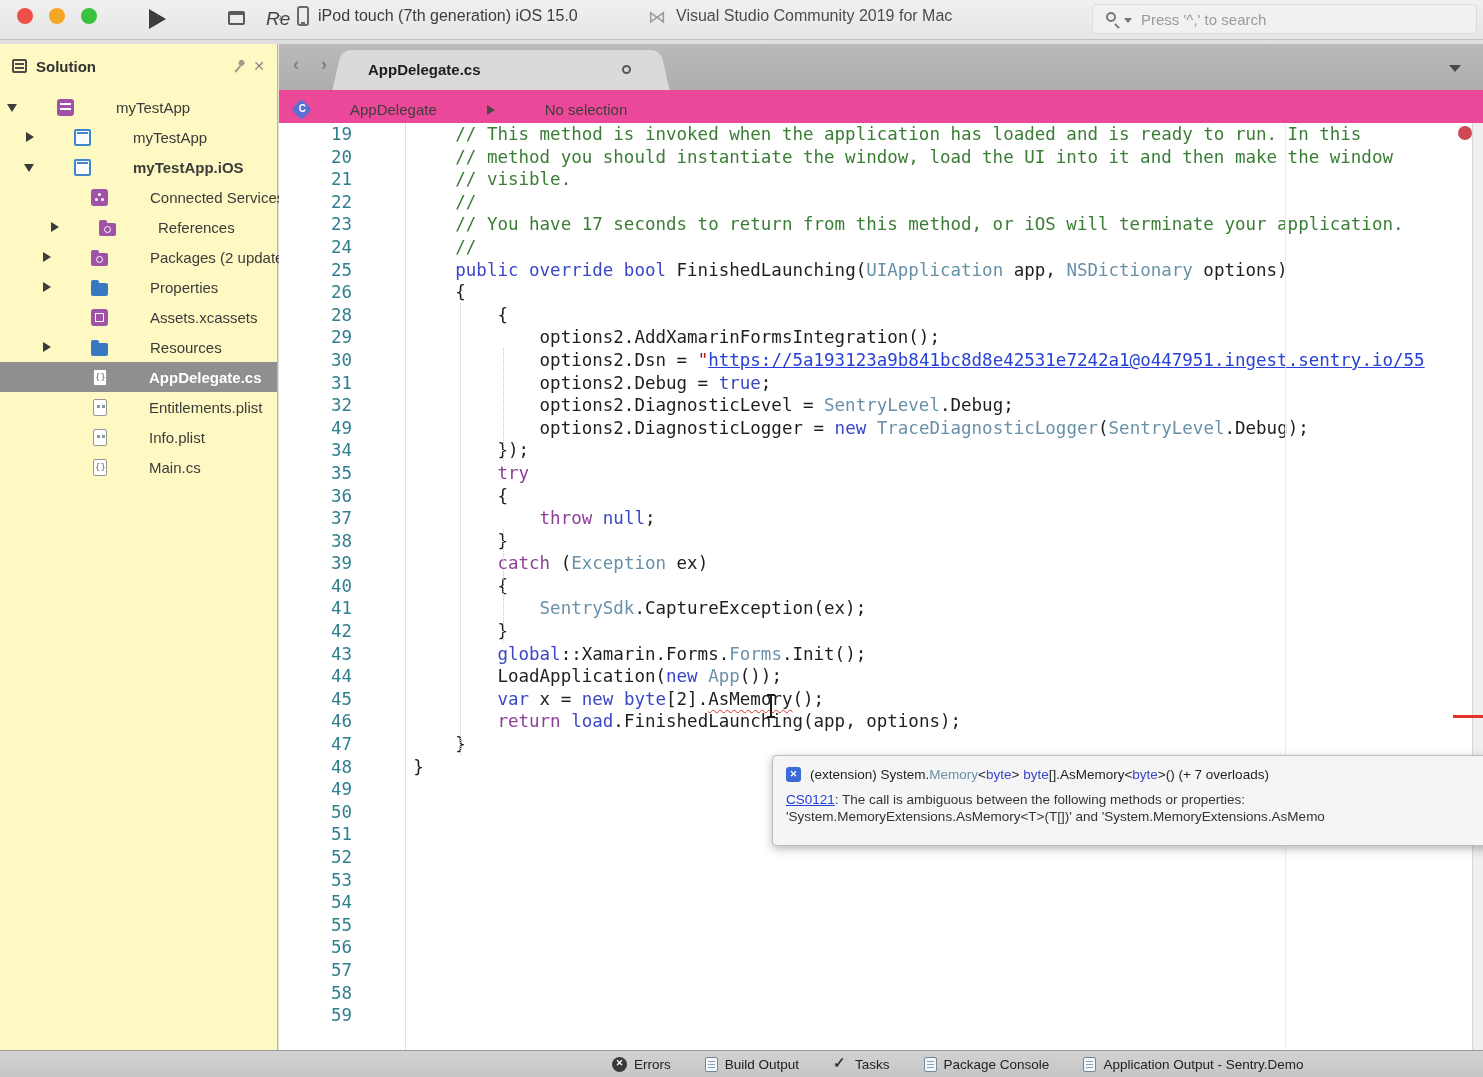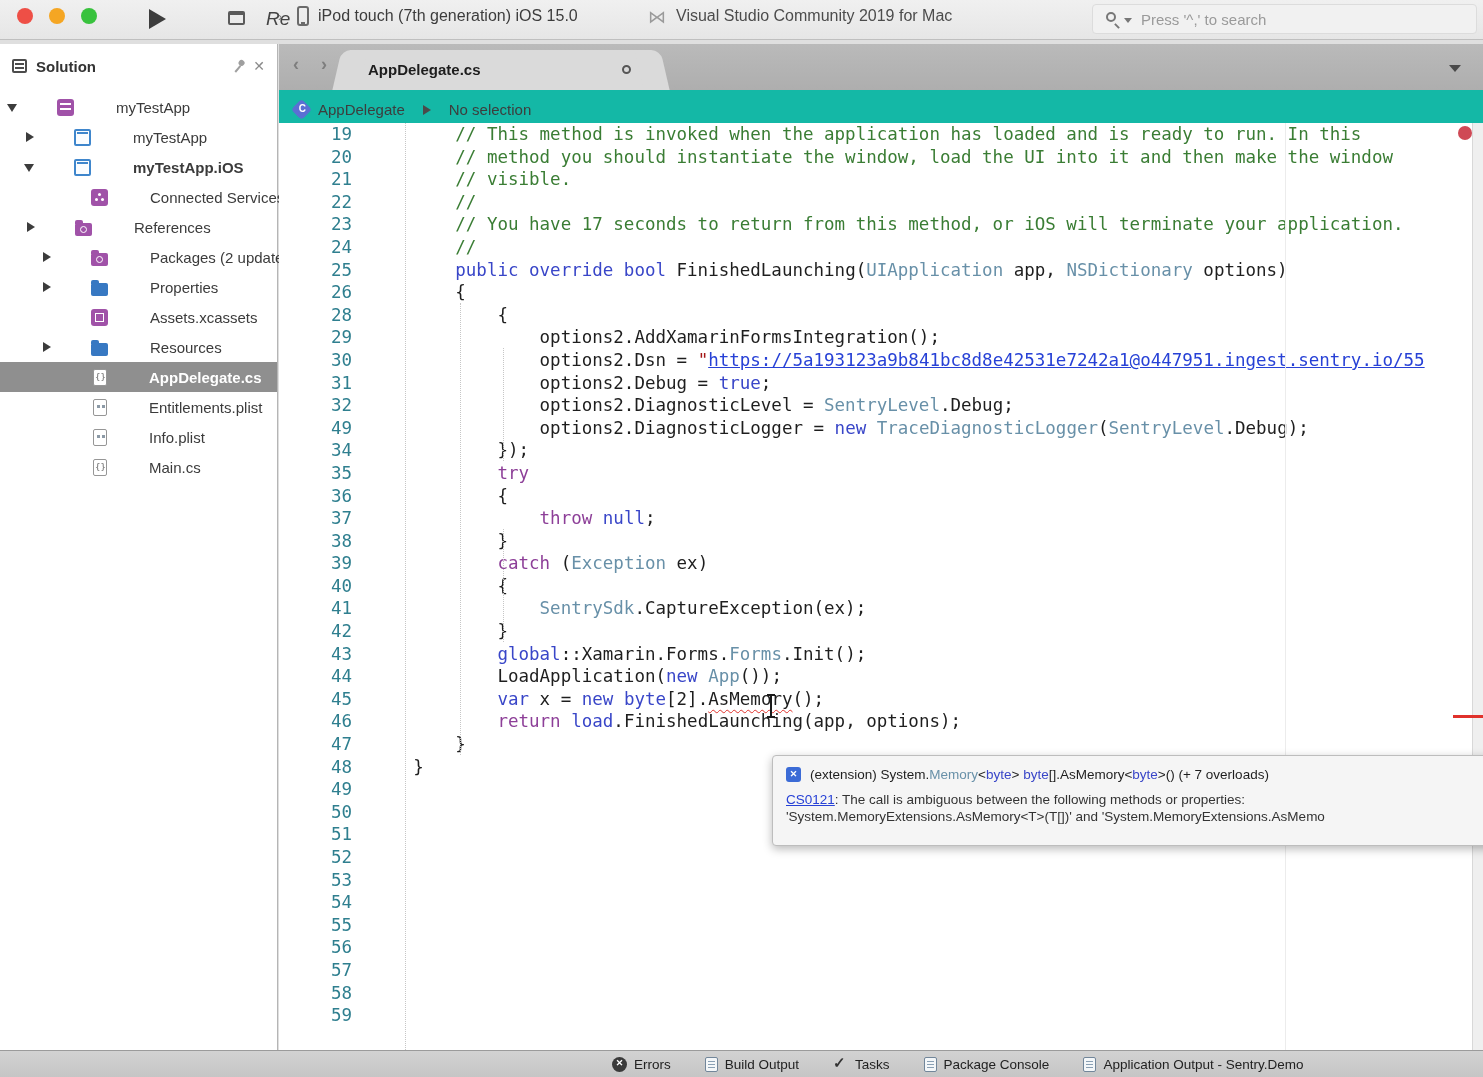--- a/index.html
+++ b/index.html
@@ -32,21 +32,21 @@
   .mag::after { content:''; position:absolute; left:8px; top:9px; width:2px; height:6px; background:#777; transform:rotate(-45deg); }
   .mag-caret { position:absolute; left:31px; top:13px; width:0; height:0;
                border-left:4px solid transparent; border-right:4px solid transparent; border-top:5px solid #777; }
   .search-ph { position:absolute; left:48px; top:6px; font-size:15px; color:#9a9a9a; }
 
   
   .main { position:absolute; left:0; top:40px; right:0; bottom:27px; background:#dfdfdf; }
 
   
   .sidebar { position:absolute; left:0; top:4px; bottom:0; width:278px;
-             background:#ffffff; border-right:1px solid #b5b5b5; }
+             background:#fef9c3; border-right:1px solid #b5b5b5; }
   .pad-header { display:flex; align-items:center; height:44px; padding:0 12px; }
   .pad-header-icon { width:15px; height:14px; border:2px solid #4c4c4c; border-radius:2px; position:relative; }
   .pad-header-icon::after { content:''; position:absolute; left:1px; right:1px; top:2px; height:2px;
                             background:#4c4c4c; box-shadow:0 4px 0 #4c4c4c; }
   .pad-title { margin-left:9px; font-size:15px; font-weight:bold; color:#333; flex:1; }
   .pin-icon { width:16px; height:16px; margin-right:6px; position:relative; transform:rotate(40deg); opacity:.65; }
   .pin-icon::before { content:''; position:absolute; left:5px; top:1px; width:6px; height:6px; border-radius:50%; background:#6d6d6d; }
   .pin-icon::after { content:''; position:absolute; left:7.5px; top:7px; width:2px; height:8px; background:#6d6d6d; }
   .pad-close { font-size:14px; color:#8a8a8a; }
 
@@ -92,22 +92,22 @@
   .nav-back { left:14px; } .nav-fwd { left:42px; }
   .tab { position:absolute; left:71px; top:6px; height:40px; width:302px; background:#dadada; border-radius:9px 9px 0 0; }
   .tab::before, .tab::after { content:''; position:absolute; bottom:0; width:26px; height:100%; background:#dadada; }
   .tab::before { left:-13px; transform:skewX(-13deg); border-radius:9px 0 0 0; }
   .tab::after  { right:-13px; transform:skewX(13deg); border-radius:0 9px 0 0; }
   .tab-title { position:absolute; left:18px; top:11px; font-size:15px; font-weight:bold; color:#1d1d1d; z-index:1; }
   .tab-dirty { position:absolute; left:272px; top:15px; width:9px; height:9px; border:2px solid #565656; border-radius:50%; z-index:1; }
   .tab-caret { position:absolute; right:22px; top:21px; width:0; height:0;
                border-left:6px solid transparent; border-right:6px solid transparent; border-top:7px solid #4a4a4a; }
 
-  .breadcrumb { position:absolute; left:0; right:0; top:46px; height:40px; background:#14b8a6;
-                border-bottom:1px solid #d6d6d6; display:flex; align-items:center; font-size:15px; color:#3d3d3d; }
+  .breadcrumb { position:absolute; left:0; right:0; top:46px; height:40px; background:#ec4899;
+                border-bottom:1px solid #d6d6d6; display:flex; align-items:center; font-size:15px; color:#3d3d3d;gap:32px; }
   .cs-icon { width:15px; height:15px; margin:0 9px 0 15px; background:#5b6fd4; border-radius:4px;
              transform:rotate(45deg); position:relative; }
   .cs-icon::after { content:'C'; position:absolute; left:3.5px; top:0.5px; transform:rotate(-45deg);
                     color:#fff; font-size:10px; font-weight:bold; }
   .bc-sep { width:0; height:0; border-left:8px solid #4a4a4a; border-top:5px solid transparent;
             border-bottom:5px solid transparent; margin:0 18px; }
 
   .editor { position:absolute; left:0; right:0; top:79px; bottom:0; background:#fff; overflow:hidden;
             font-family:"DejaVu Sans Mono", monospace; font-size:17.5px; cursor:text; }
   .code-row { height:22.6px; line-height:22.6px; white-space:pre; }
@@ -202,21 +202,21 @@
         <div class="tree-row" style="padding-left: 23px;">
           <span class="arrow down"></span>
           <span class="ticon i-project"></span>
           <span class="tlabel bold">myTestApp.iOS</span>
         </div>
         <div class="tree-row" style="padding-left: 40px;">
           <span class="arrow none"></span>
           <span class="ticon i-services"></span>
           <span class="tlabel">Connected Services</span>
         </div>
-        <div class="tree-row" style="padding-left: 24px;">
+        <div class="tree-row" style="padding-left: 48px;">
           <span class="arrow right"></span>
           <span class="ticon i-folder-purple"></span>
           <span class="tlabel">References</span>
         </div>
         <div class="tree-row" style="padding-left: 40px;">
           <span class="arrow right"></span>
           <span class="ticon i-folder-purple"></span>
           <span class="tlabel">Packages (2 updates)</span>
         </div>
         <div class="tree-row" style="padding-left: 40px;">

